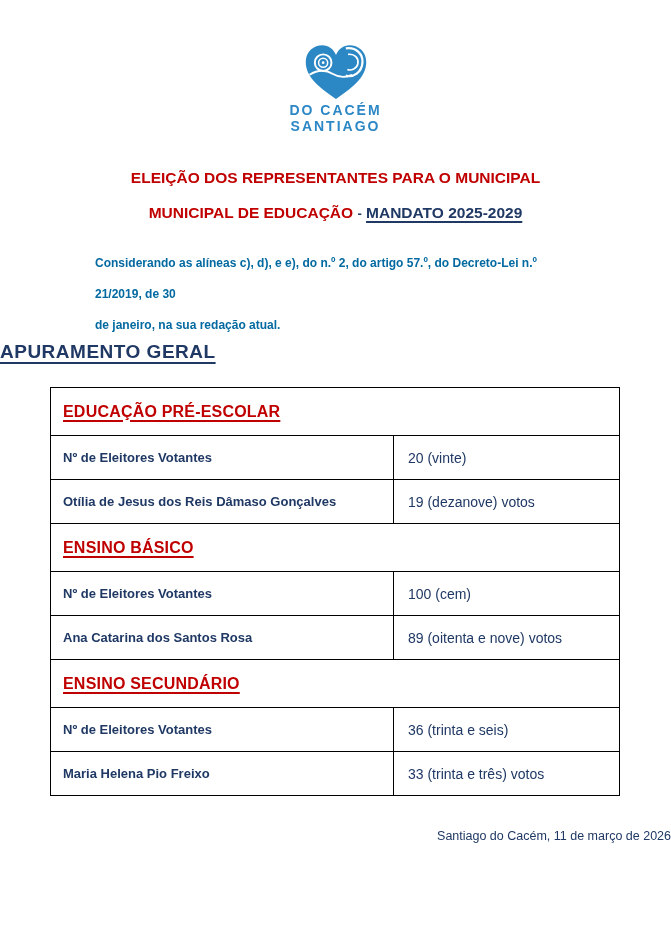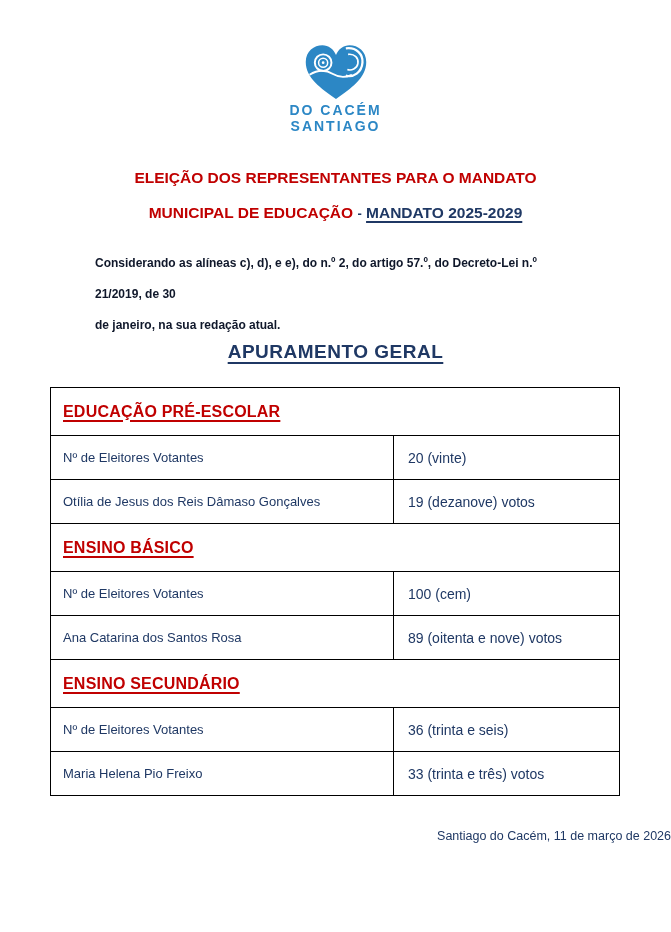--- a/index.html
+++ b/index.html
@@ -35,27 +35,26 @@
   }
   .title-line2{margin-top:17px;}
   .mandate-dash{color:#1f3864;font-size:13px;font-weight:bold;}
   .mandate{
     color:#1f3864;text-decoration:underline;
     text-decoration-thickness:2px;text-underline-offset:3px;
   }
   
   .intro{
     position:absolute;top:248px;left:95px;width:490px;
-    color:#0f172a;font-weight:bold;font-size:12px;
+    color:#0369a1;font-weight:bold;font-size:12px;
     line-height:2.6;
   }
   
   .apuramento{
     position:absolute;top:341px;left:0;right:0;
-    text-align:center;
     color:#1f3864;font-weight:bold;font-size:19px;
     letter-spacing:0.5px;
   }
   .apuramento span{
     text-decoration:underline;
     text-decoration-thickness:2px;text-underline-offset:4px;
   }
   
   table.results{
     position:absolute;top:387px;left:50px;
@@ -70,21 +69,21 @@
   .col-label{width:343px;}
   .col-value{width:226px;}
   tr.section-row td{height:47px;}
   tr.data-row td{height:43px;}
   .section-title{
     color:#c00000;font-weight:bold;font-size:16px;
     text-decoration:underline;
     text-decoration-thickness:1.5px;text-underline-offset:3px;
     letter-spacing:0.2px;
   }
-  .row-label{color:#1f3864;font-weight:normal;font-size:13px;}
+  .row-label{color:#1f3864;font-weight:bold;font-size:13px;}
   .row-value{color:#1f3864;font-weight:normal;font-size:14px;padding-left:14px !important;}
   
   .footer{
     position:absolute;top:829px;left:0;right:0;
     text-align:right;
     color:#1f3864;font-size:12.5px;
   }
 </style>
 </head>
 <body>
@@ -102,21 +101,21 @@
       <path d="M63 11 C77 9 86 19 85 30 C84 43 73 50 63 47" fill="none" stroke="#ffffff" stroke-width="3"></path>
       <path d="M66 19 C75 18 80 24 79 31 C78 38 70 41 65 39" fill="none" stroke="#ffffff" stroke-width="2.2"></path>
 
       <path d="M15 46 Q31 36 46 45 Q58 52 71 46" fill="none" stroke="#ffffff" stroke-width="2.6"></path>
     </svg>
     <div class="logo-name">DO CACÉM</div>
     <div class="logo-name">SANTIAGO</div>
   </div>
 
   <div class="title-block">
-    <div class="title-line1">ELEIÇÃO DOS REPRESENTANTES PARA O MANDATO</div>
+    <div class="title-line1">ELEIÇÃO DOS REPRESENTANTES PARA O MUNICIPAL</div>
     <div class="title-line2">
       <span>MUNICIPAL DE EDUCAÇÃO</span>
       <span class="mandate-dash">-</span>
       <span class="mandate">MANDATO 2025-2029</span>
     </div>
   </div>
 
   <div class="intro">
     <div>Considerando as alíneas c), d), e e), do n.º 2, do artigo 57.º, do Decreto-Lei n.º 21/2019, de 30</div>
     <div>de janeiro, na sua redação atual.</div>

